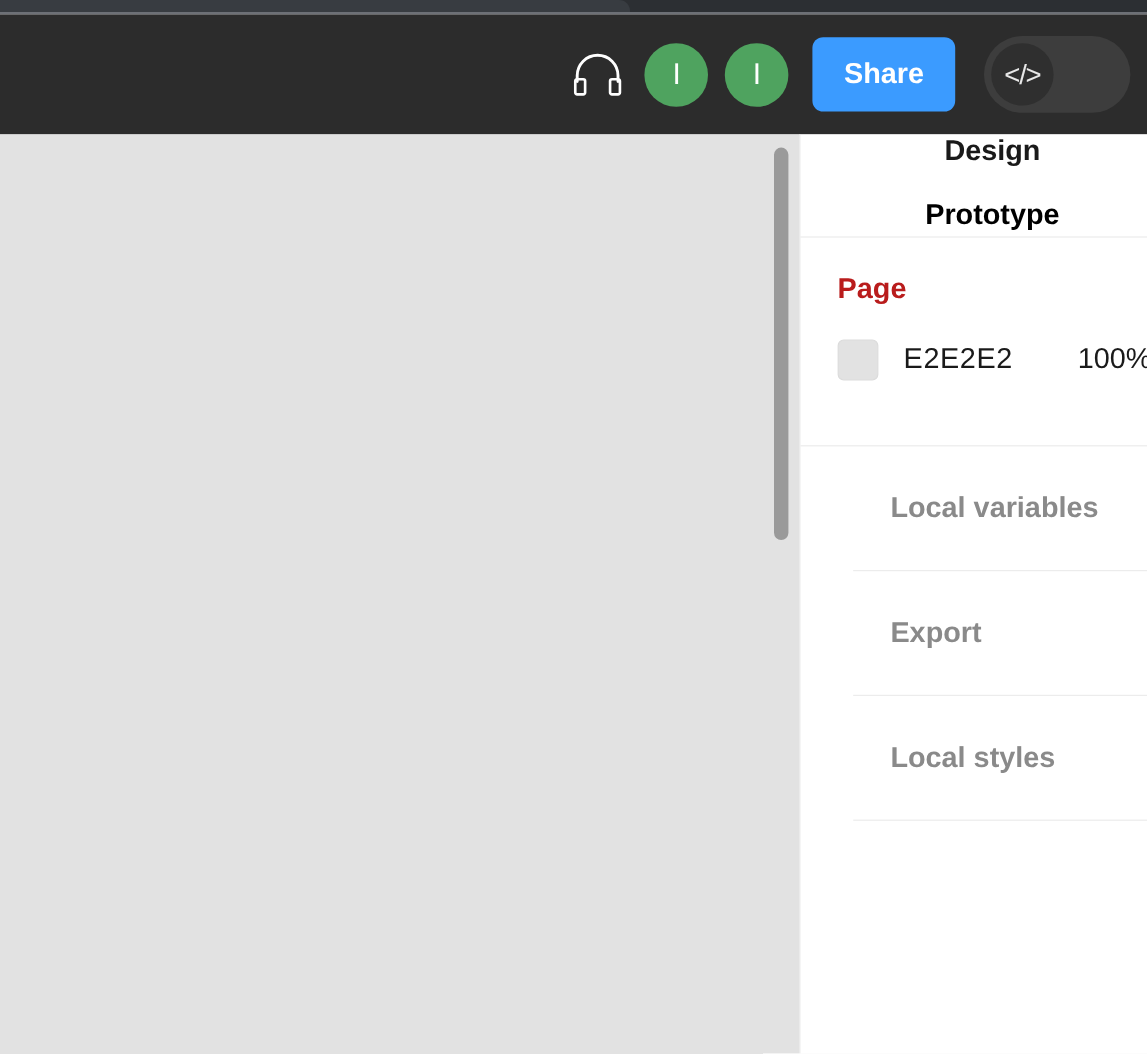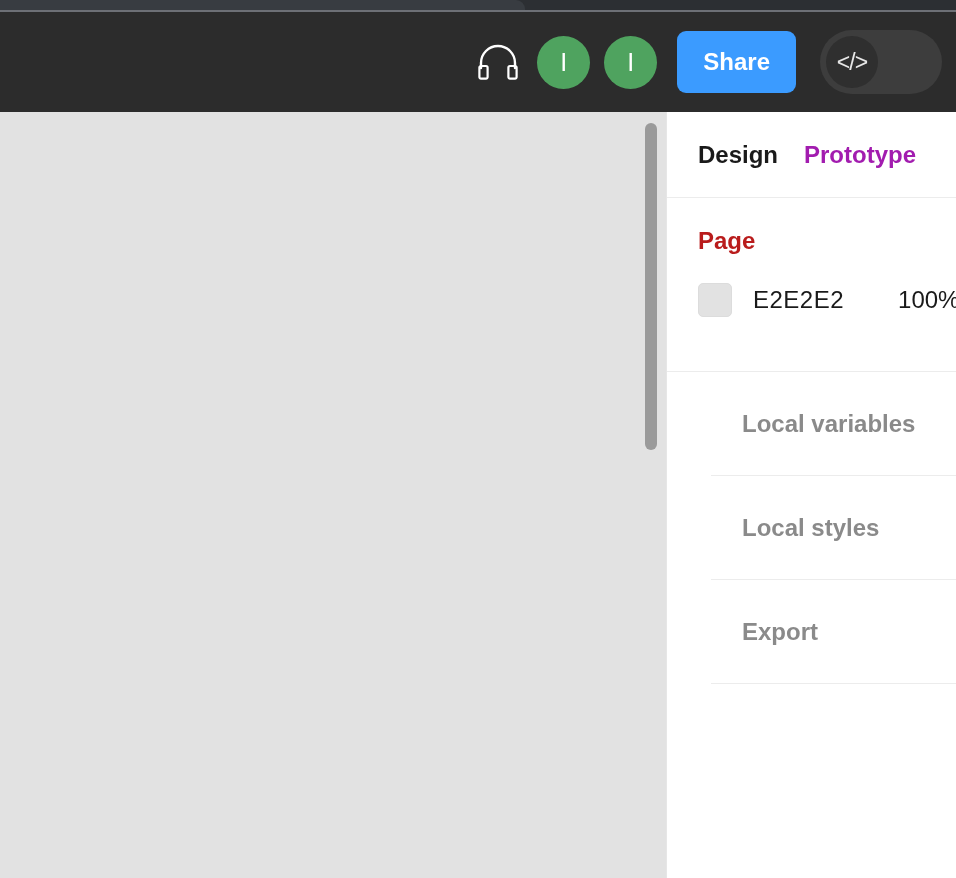--- a/index.html
+++ b/index.html
@@ -175,25 +175,26 @@
     border-left: 1px solid #e6e6e6;
   }
 
   .panel-tabs {
     height: 86px;
     display: flex;
     align-items: center;
     padding-left: 31px;
     gap: 26px;
     border-bottom: 1px solid #ececec;
+    flex-direction: column;
   }
   .panel-tab {
     font-size: 24px;
     font-weight: 700;
-    color: #a21caf;
+    color: #000000;
     cursor: pointer;
     white-space: nowrap;
     background: none;
     border: none;
     padding: 0;
     font-family: "Liberation Sans", sans-serif;
   }
   .panel-tab.active { color: #1a1a1a; }
 
   .panel-section {
@@ -316,22 +317,22 @@
         <div class="color-hex">E2E2E2</div>
         <div class="color-opacity">100%</div>
       </div>
     </div>
 
     <div class="panel-section section-link">
       <span class="section-link-label">Local variables</span>
     </div>
 
     <div class="panel-section section-link">
+      <span class="section-link-label">Export</span>
+    </div>
+
+    <div class="panel-section section-link">
       <span class="section-link-label">Local styles</span>
     </div>
 
-    <div class="panel-section section-link">
-      <span class="section-link-label">Export</span>
-    </div>
-
   </div>
 
 </div>
 
 </body></html>

